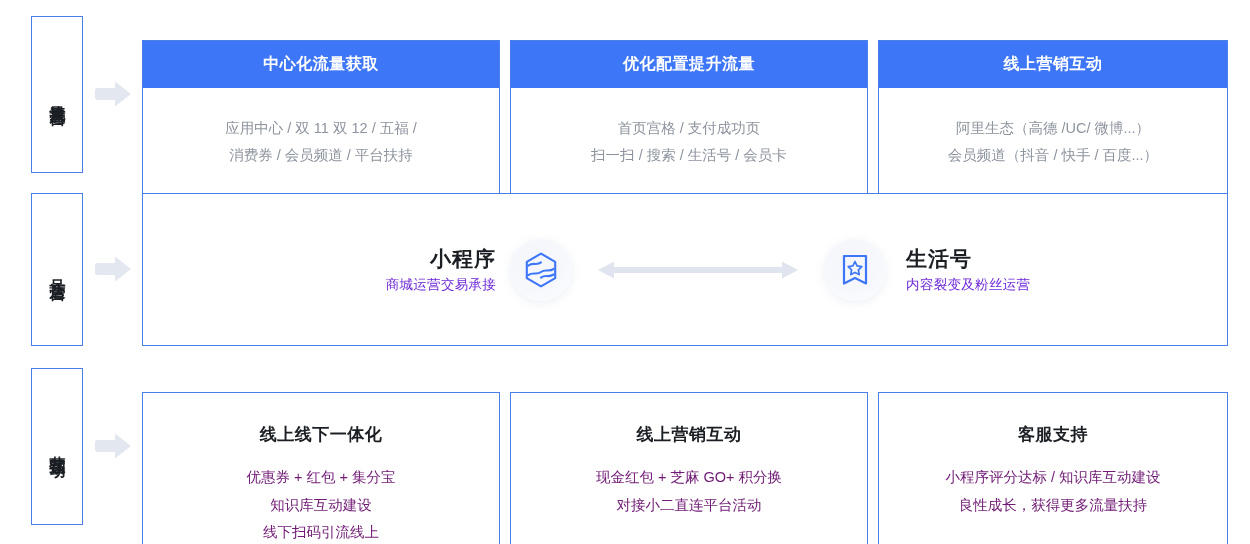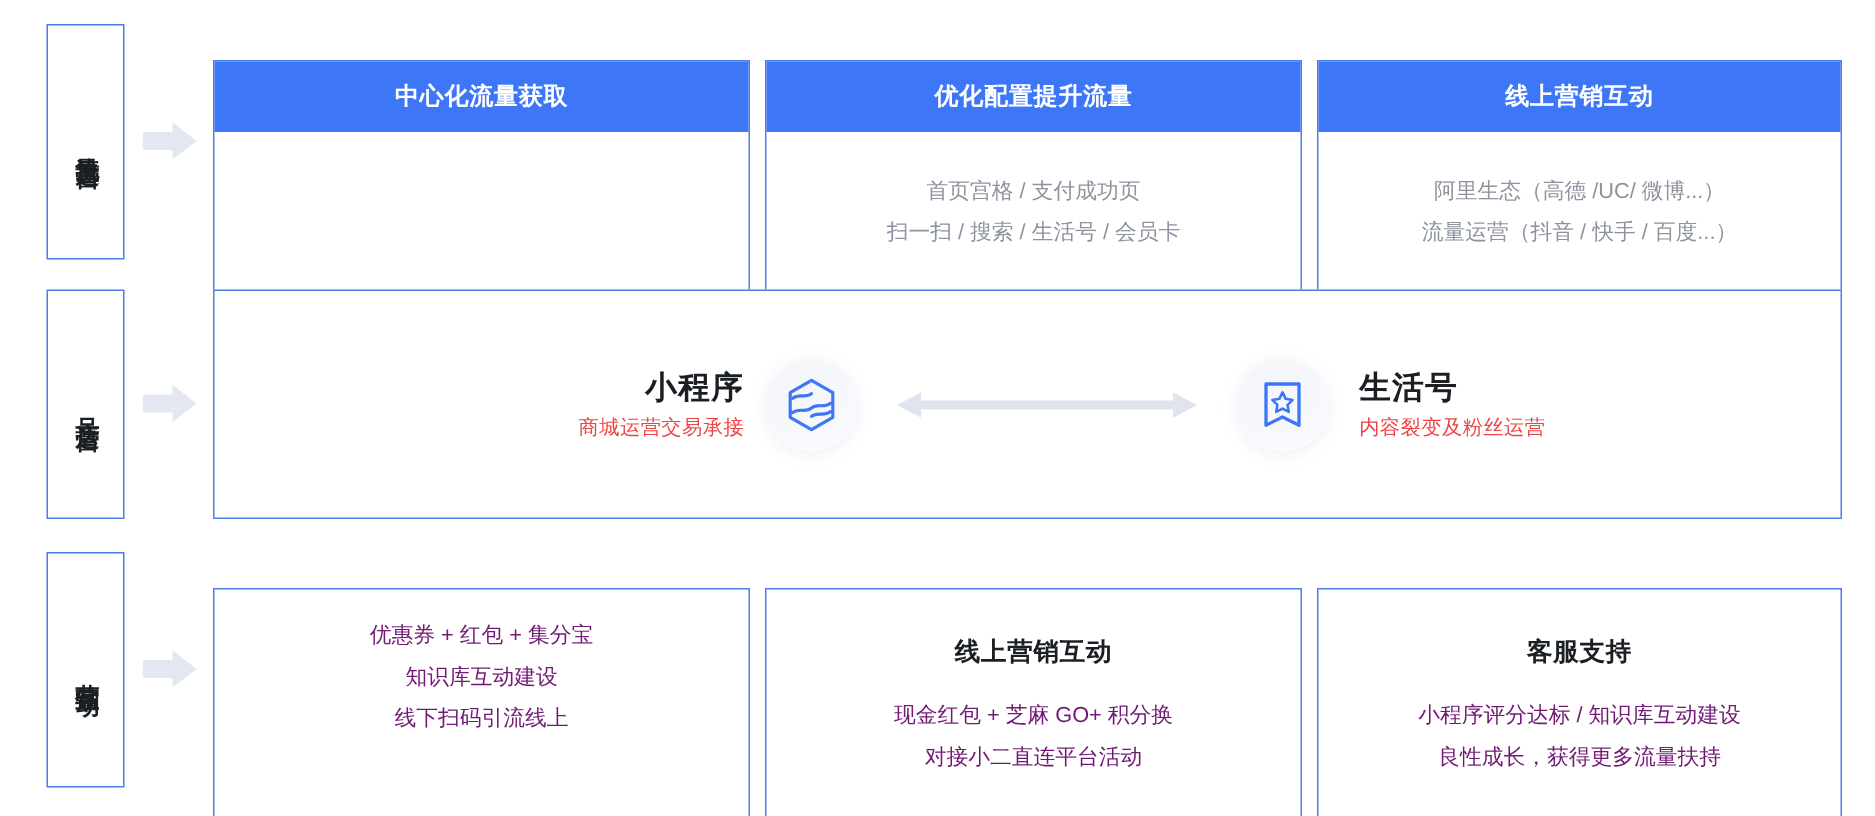--- a/index.html
+++ b/index.html
@@ -123,21 +123,21 @@
   .node.right{flex-direction:row;}
 
   .node-text{display:flex;flex-direction:column;}
   .node.left .node-text{align-items:flex-end;margin-right:14px;}
   .node.right .node-text{align-items:flex-start;margin-left:20px;}
   .node-title{
     font-size:21px;font-weight:700;color:#1b1f24;letter-spacing:1px;
     line-height:1.25;
   }
   .node-sub{
-    font-size:13.5px;color:#ef4444;margin-top:4px;letter-spacing:.3px;
+    font-size:13.5px;color:#6d28d9;margin-top:4px;letter-spacing:.3px;
     line-height:1.3;
   }
 
   .node-icon{
     width:62px;height:62px;border-radius:50%;
     background:radial-gradient(circle at 38% 30%, #f4f6fb 0%, #f7f8fc 55%, #fcfdff 100%);
     box-shadow:0 2px 10px rgba(140,155,185,.16);
     display:flex;align-items:center;justify-content:center;
     flex:none;
   }
@@ -161,35 +161,39 @@
     </div>
 
     <div class="row-arrow" style="top:63px;">
       <svg viewBox="0 0 38 30" xmlns="http://www.w3.org/2000/svg">
         <path d="M2 9 h18 V2.5 L36 15 L20 27.5 V21 H2 a2 2 0 0 1 -2 -2 V11 a2 2 0 0 1 2 -2 z" fill="#e3e8f0"></path>
       </svg>
     </div>
 
     <div class="card c1">
       <div class="card-head">中心化流量获取</div>
+      <div class="card-body">
+        <div class="line">应用中心 / 双 11 双 12 / 五福 /</div>
+        <div class="line">消费券 / 会员频道 / 平台扶持</div>
+      </div>
     </div>
 
     <div class="card c2">
       <div class="card-head">优化配置提升流量</div>
       <div class="card-body">
         <div class="line">首页宫格 / 支付成功页</div>
         <div class="line">扫一扫 / 搜索 / 生活号 / 会员卡</div>
       </div>
     </div>
 
     <div class="card c3">
       <div class="card-head">线上营销互动</div>
       <div class="card-body">
         <div class="line">阿里生态（高德 /UC/ 微博...）</div>
-        <div class="line">流量运营（抖音 / 快手 / 百度...）</div>
+        <div class="line">会员频道（抖音 / 快手 / 百度...）</div>
       </div>
     </div>
   </div>
 
   <div class="row" id="row-store">
 
     <div class="row-label">
       <span class="vtext">号店运营</span>
     </div>
 
@@ -248,20 +252,21 @@
       <span class="vtext">营销互动</span>
     </div>
 
     <div class="row-arrow" style="top:63px;">
       <svg viewBox="0 0 38 30" xmlns="http://www.w3.org/2000/svg">
         <path d="M2 9 h18 V2.5 L36 15 L20 27.5 V21 H2 a2 2 0 0 1 -2 -2 V11 a2 2 0 0 1 2 -2 z" fill="#e3e8f0"></path>
       </svg>
     </div>
 
     <div class="card c1">
+      <div class="card-title">线上线下一体化</div>
       <div class="card-lines">
         <div class="line">优惠券 + 红包 + 集分宝</div>
         <div class="line">知识库互动建设</div>
         <div class="line">线下扫码引流线上</div>
       </div>
     </div>
 
     <div class="card c2">
       <div class="card-title">线上营销互动</div>
       <div class="card-lines">

